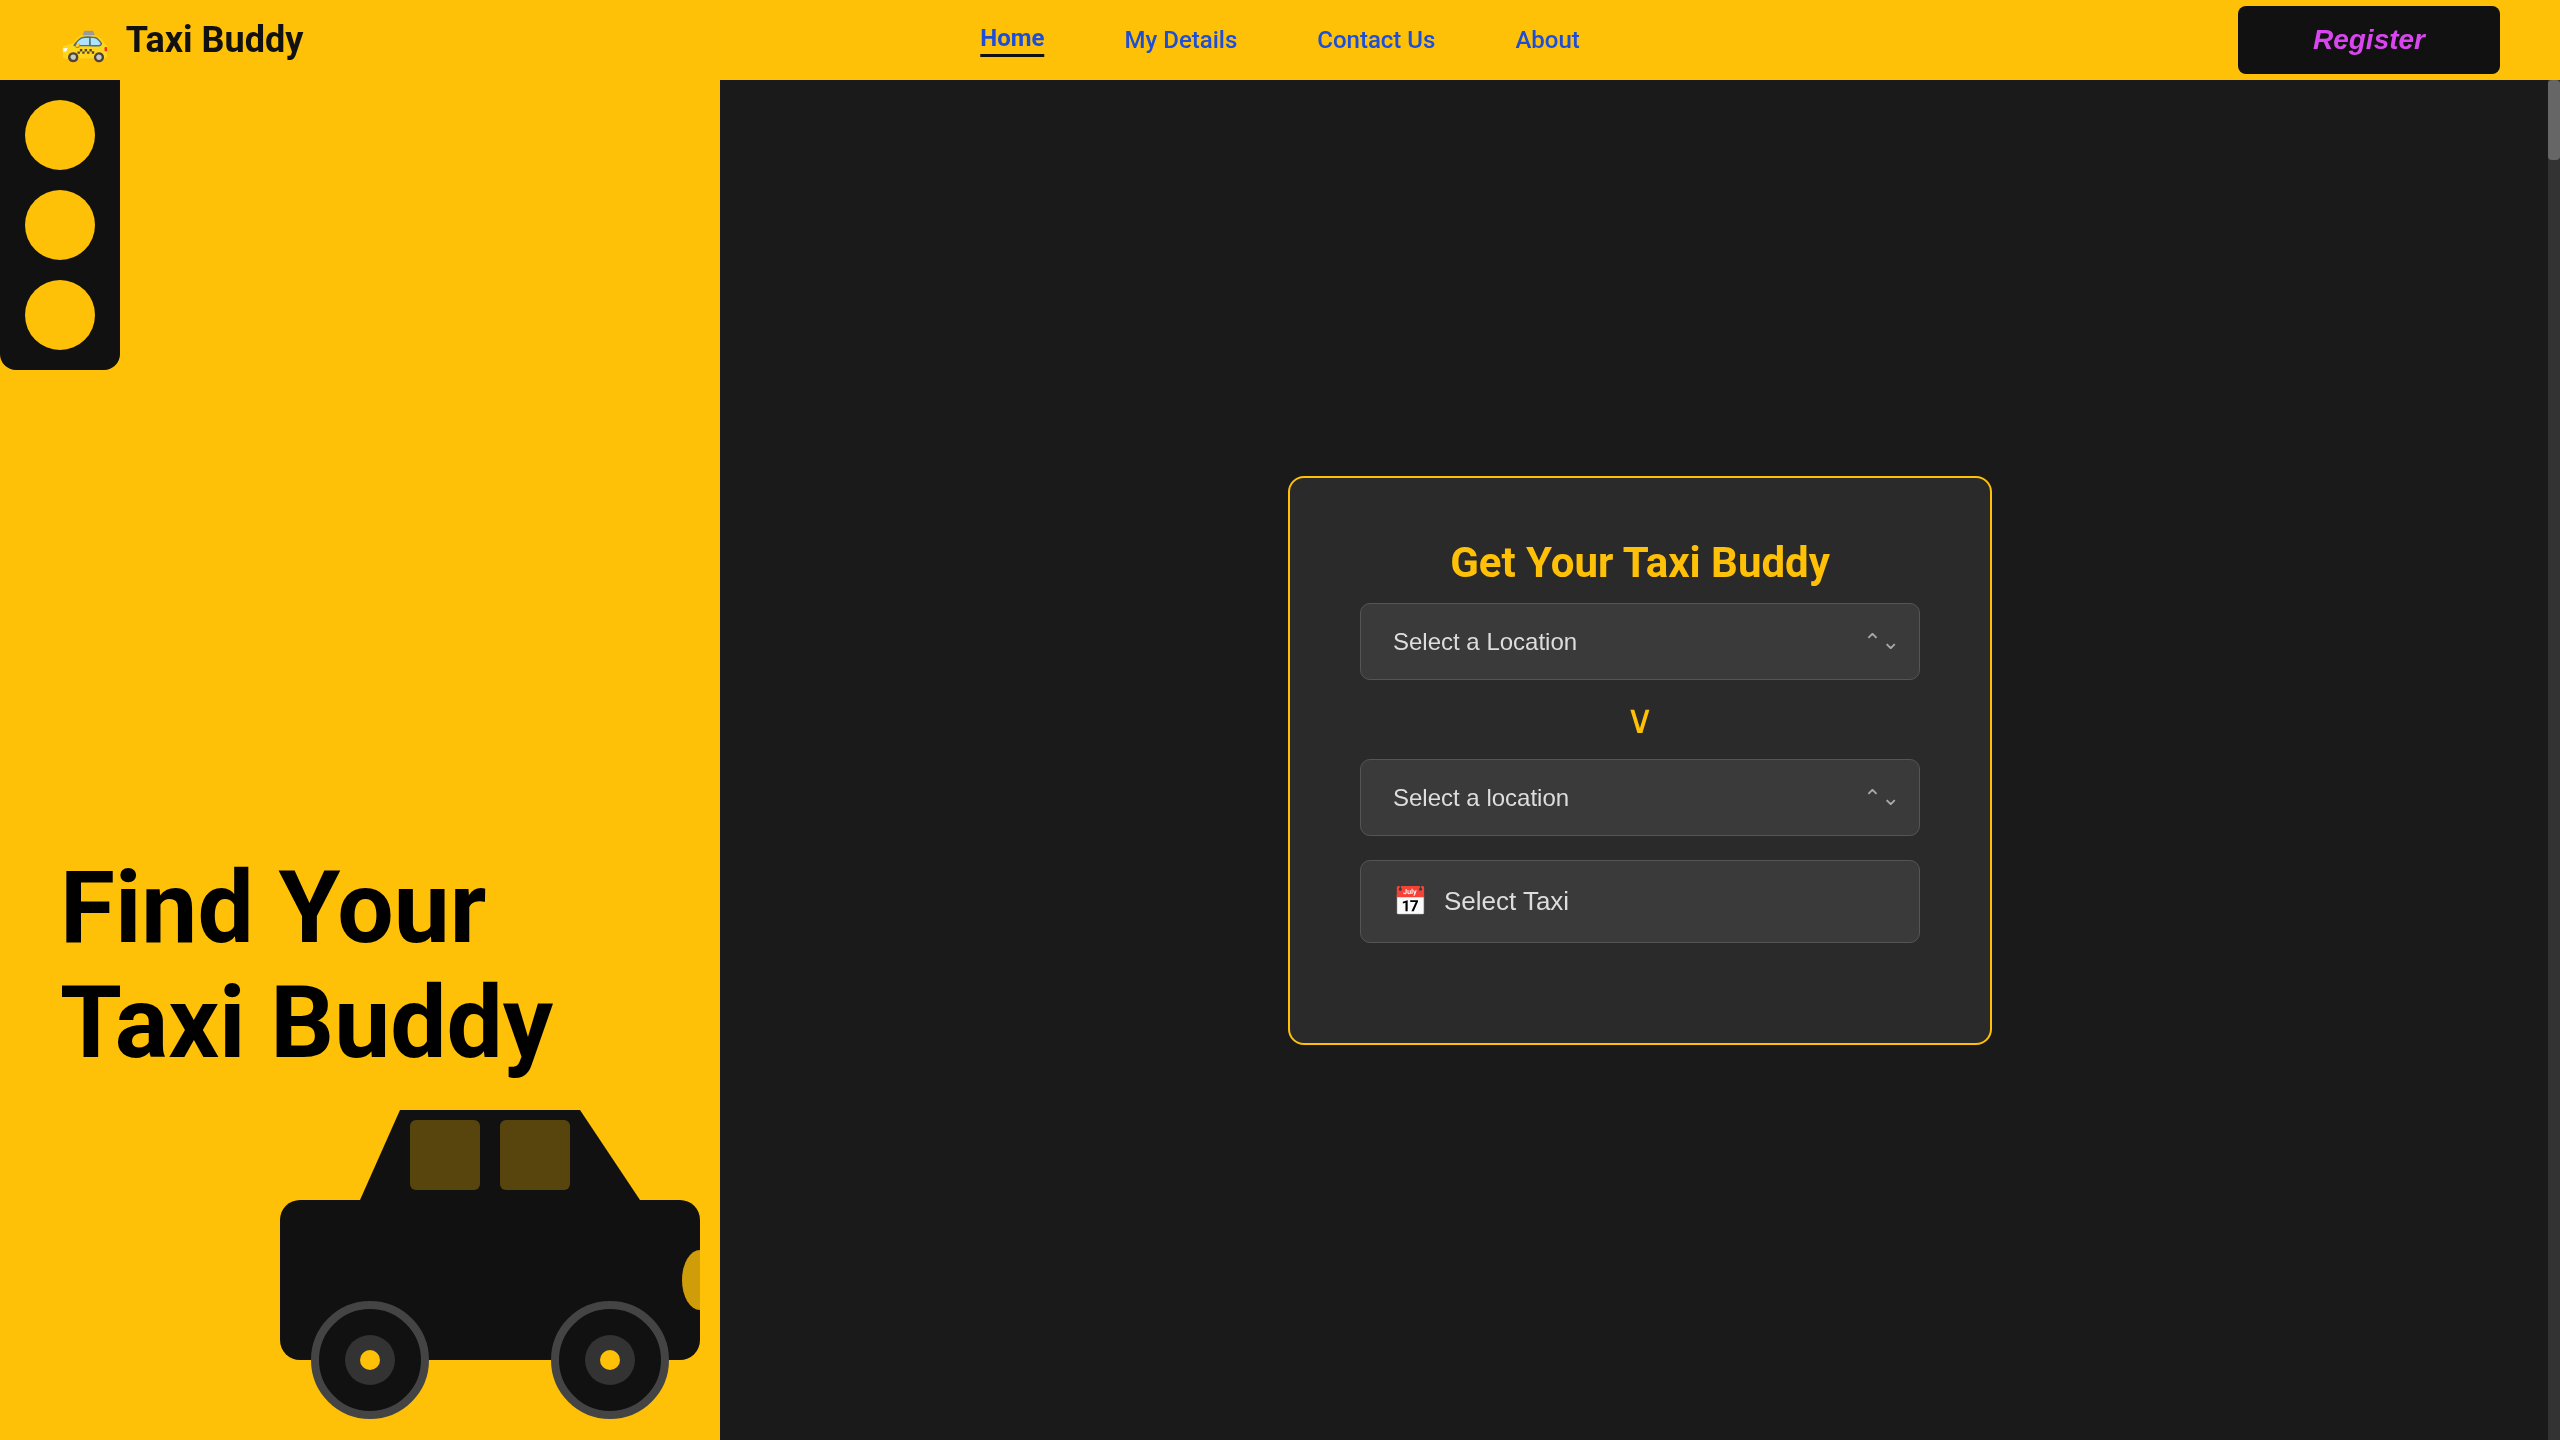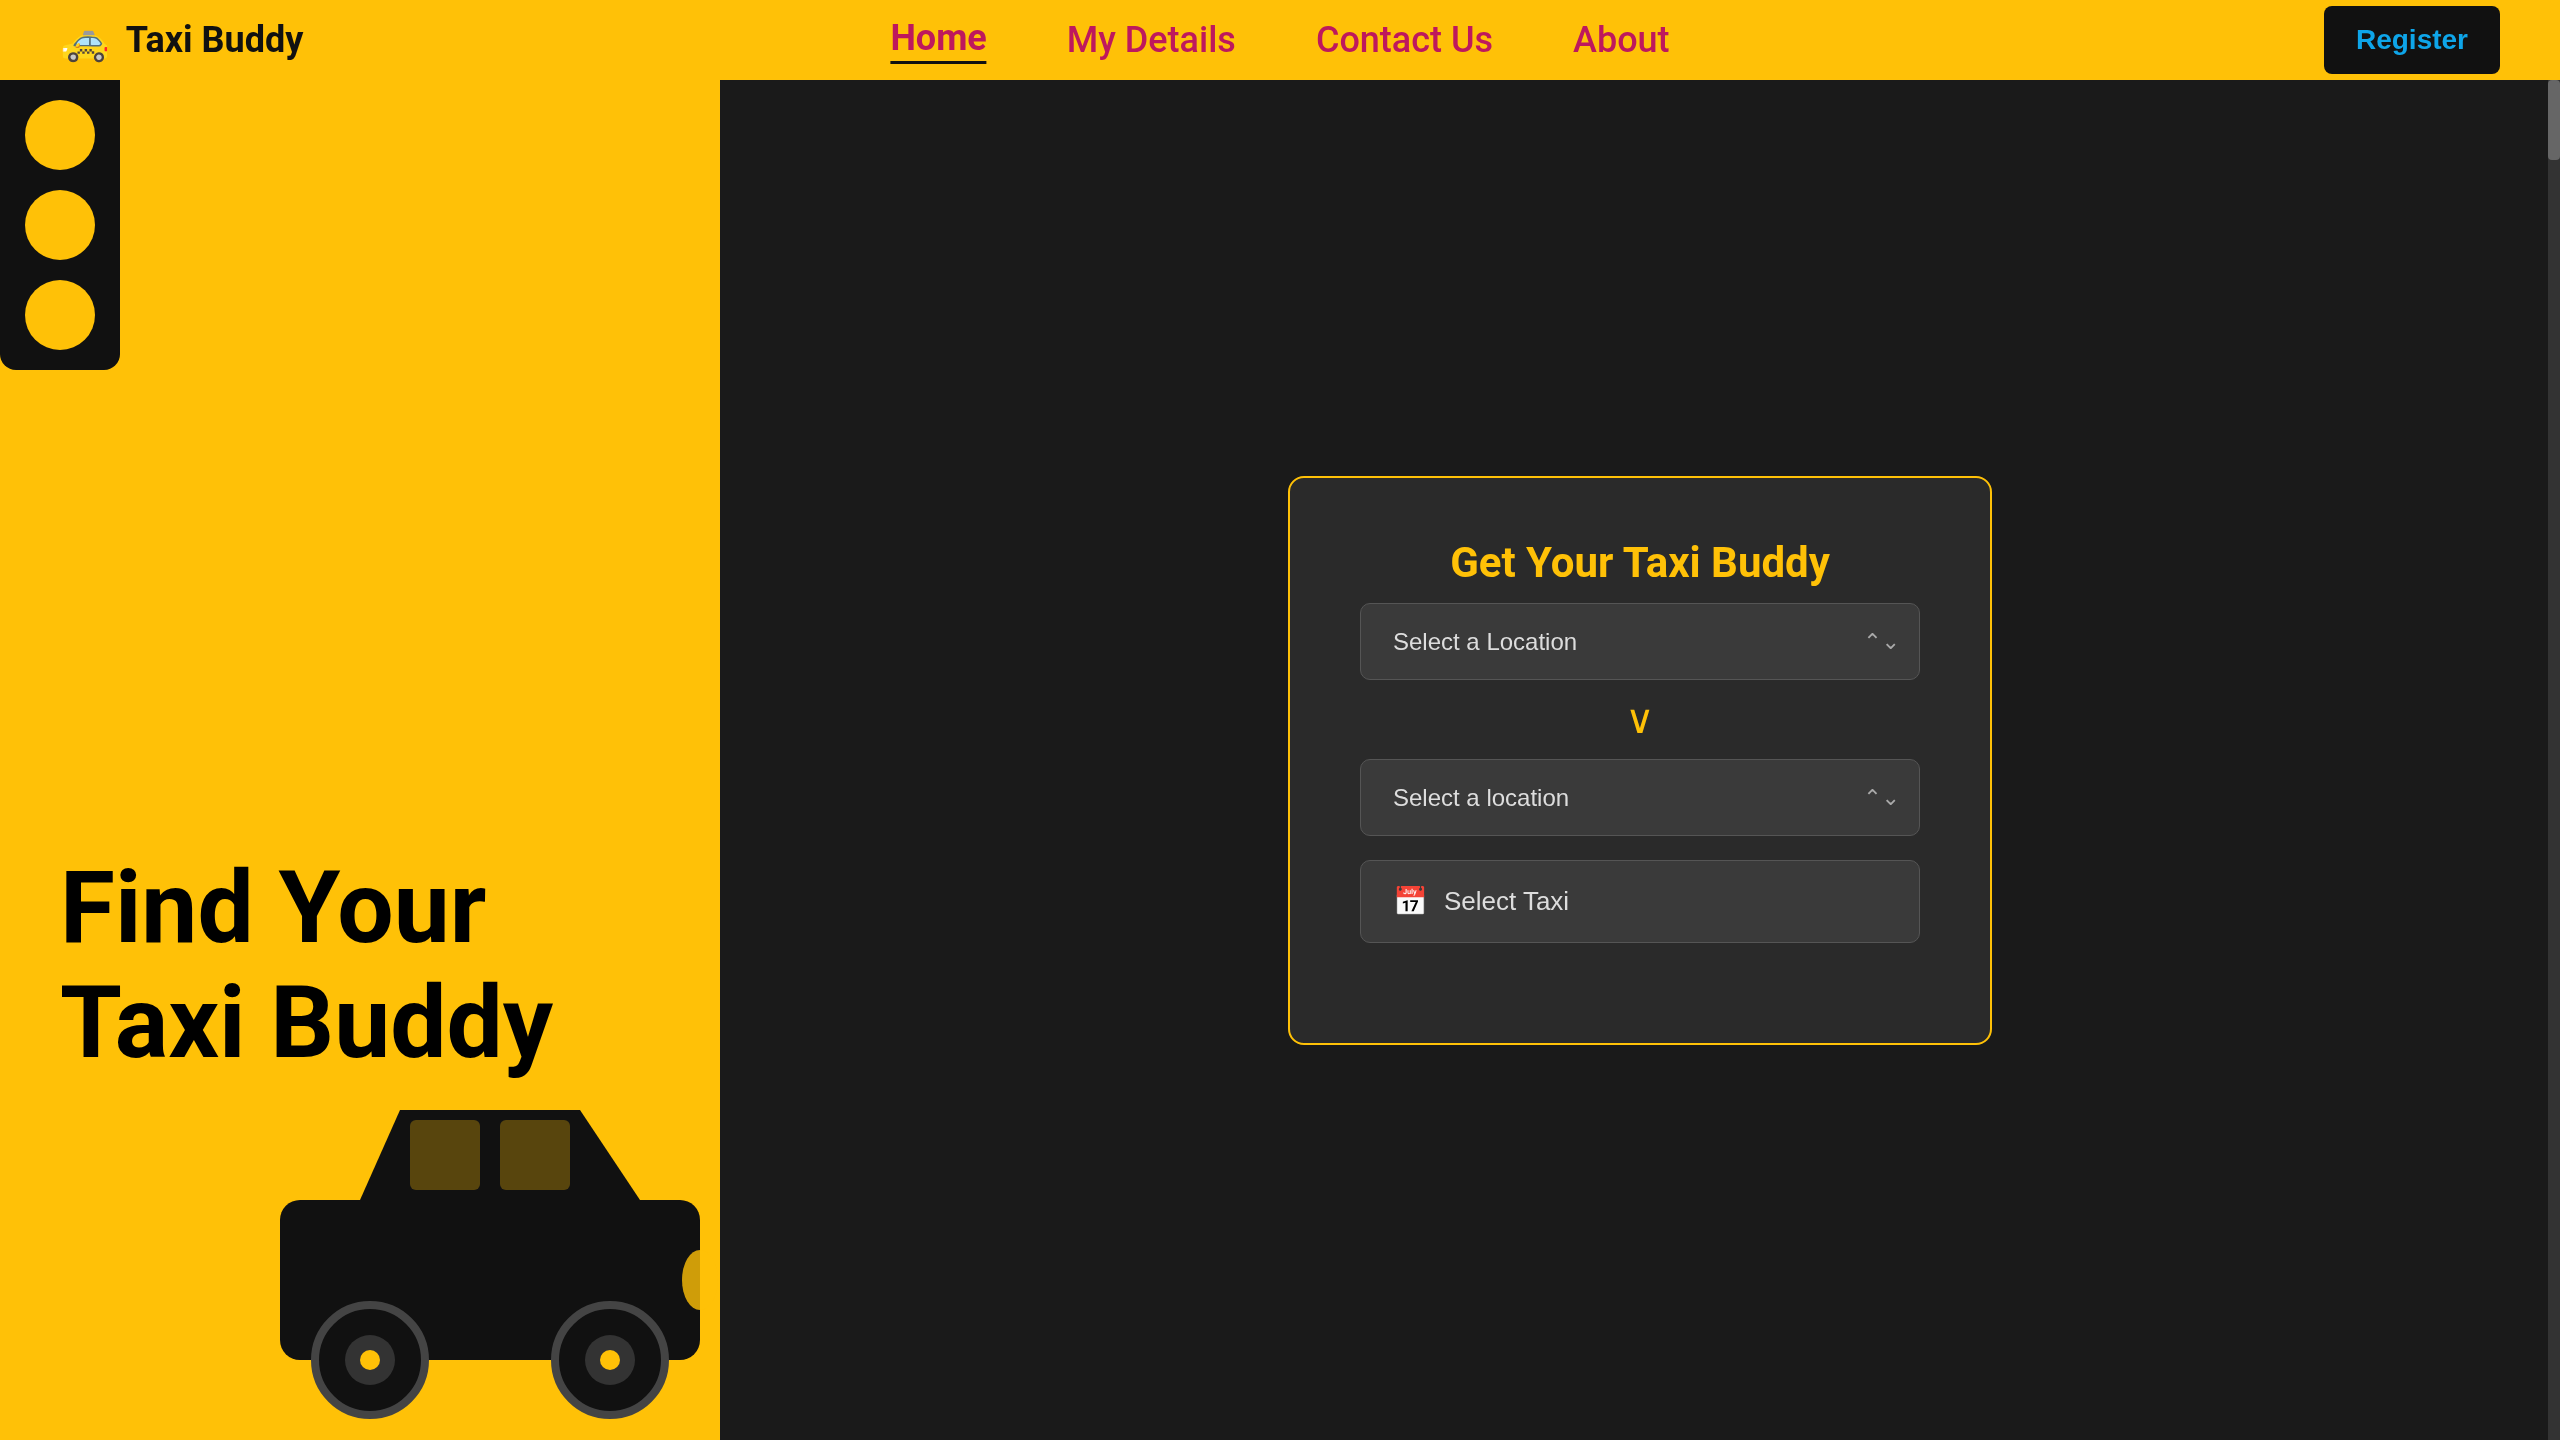--- a/index.html
+++ b/index.html
@@ -44,42 +44,43 @@
     .nav-links {
       display: flex;
       gap: 80px;
       align-items: center;
       position: absolute;
       left: 50%;
       transform: translateX(-50%);
     }
 
     .nav-link {
-      font-size: 36px;
-      color: #be185d;
+      font-size: 24px;
+      color: #1d4ed8;
       text-decoration: none;
       font-weight: 500;
       cursor: pointer;
     }
 
     .nav-link.active {
       font-weight: 700;
       border-bottom: 3px solid #111;
       padding-bottom: 2px;
     }
 
     .nav-register {
       background: #111;
-      color: #0ea5e9;
+      color: #d946ef;
       border: none;
-      padding: 18px 32px;
+      padding: 18px 75px;
       font-size: 28px;
       font-weight: 600;
       border-radius: 8px;
       cursor: pointer;
+      font-style: italic;
     }
 
     
     .main-content {
       display: flex;
       height: calc(1440px - 80px);
     }
 
     
     .left-panel {

